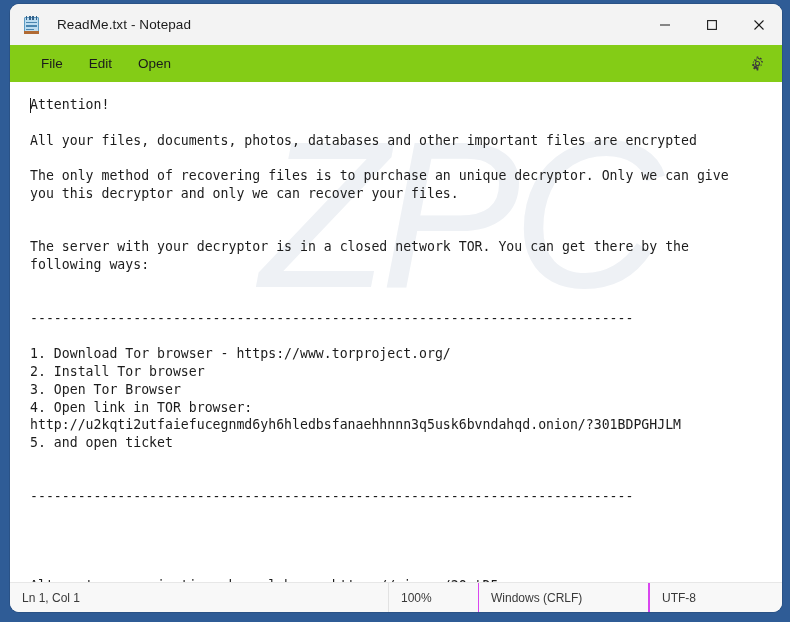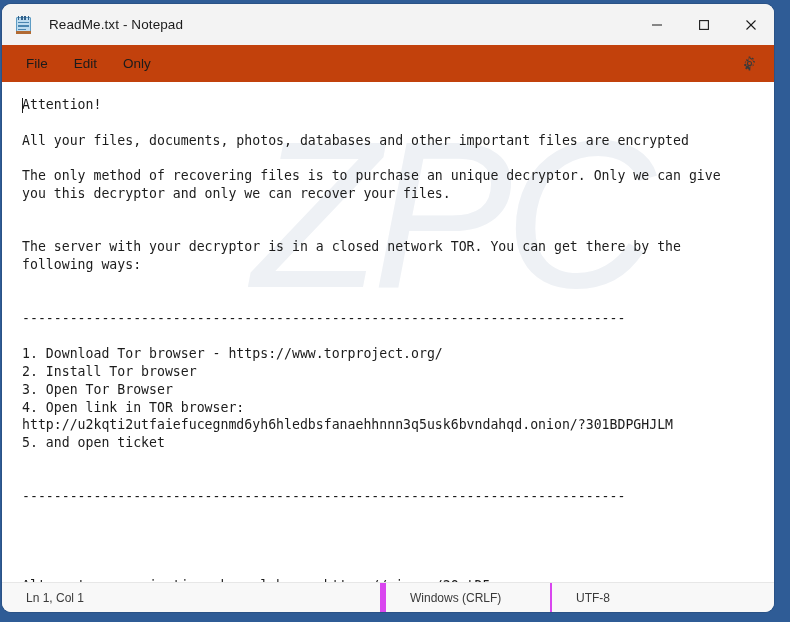--- a/index.html
+++ b/index.html
@@ -10,21 +10,21 @@
     width: 790px;
     height: 622px;
     overflow: hidden;
     background: #2f5c96;
     font-family: "Liberation Sans", sans-serif;
   }
 
   
   #window {
     position: absolute;
-    left: 2px;
+    left: 10px;
     top: 4px;
     width: 772px;
     height: 608px;
     background: #f3f3f3;
     border-radius: 9px 9px 9px 9px;
     box-shadow: 0 0 0 1px rgba(0,0,0,0.10);
     overflow: hidden;
     display: flex;
     flex-direction: column;
   }
@@ -106,24 +106,24 @@
     background: transparent;
     border: none;
     padding: 0;
   }
   .cap-btn svg { display: block; }
 
   
   #menubar {
     height: 37px;
     flex: 0 0 37px;
-    background: #c2410c;
-    display: flex;
-    align-items: center;
-    padding-left: 11px;
+    background: #84cc16;
+    display: flex;
+    align-items: center;
+    padding-left: 18px;
     box-sizing: border-box;
   }
   .menu-item {
     font-size: 13.5px;
     color: #1b1b1b;
     padding: 5px 13px;
     border-radius: 4px;
     white-space: nowrap;
   }
   #settings-btn {
@@ -203,27 +203,27 @@
     display: flex;
     align-items: center;
     font-size: 12px;
     color: #3a3a3a;
     box-sizing: border-box;
   }
   .sb-cell {
     display: flex;
     align-items: center;
     height: 100%;
-    padding-left: 24px;
+    padding-left: 12px;
     box-sizing: border-box;
     white-space: nowrap;
   }
   #sb-lncol { width: 378px; }
   #sb-zoom  { width: 90px;  border-left: 1px solid #e2e2e2; }
-  #sb-eol   { width: 170px; border-left: 6px solid #d946ef; }
+  #sb-eol   { width: 170px; border-left: 1px solid #d946ef; }
   #sb-enc   { width: 120px; border-left: 2px solid #d946ef; }
 </style>
 </head>
 <body>
 
 <div id="window">
 
   <div id="titlebar">
     <span class="app-icon">
       <span class="np-body"></span>
@@ -258,21 +258,21 @@
           <line x1="1.5" y1="1.5" x2="10.5" y2="10.5" stroke="#1b1b1b" stroke-width="1.1"></line>
           <line x1="10.5" y1="1.5" x2="1.5" y2="10.5" stroke="#1b1b1b" stroke-width="1.1"></line>
         </svg>
       </button>
     </div>
   </div>
 
   <div id="menubar">
     <div class="menu-item">File</div>
     <div class="menu-item">Edit</div>
-    <div class="menu-item">Only</div>
+    <div class="menu-item">Open</div>
     <div id="settings-btn">
       <svg width="17" height="17" viewBox="0 0 24 24">
         <path d="M12 8.4a3.6 3.6 0 1 0 0 7.2 3.6 3.6 0 0 0 0-7.2zm0 1.5a2.1 2.1 0 1 1 0 4.2 2.1 2.1 0 0 1 0-4.2z" fill="#3a3a3a"></path>
         <path d="M10.9 2.2h2.2l.35 2.07c.5.15.97.35 1.4.6l1.72-1.2 1.56 1.56-1.2 1.72c.25.43.45.9.6 1.4l2.07.35v2.2l-2.07.35c-.15.5-.35.97-.6 1.4l1.2 1.72-1.56 1.56-1.72-1.2c-.43.25-.9.45-1.4.6L13.1 21.8h-2.2l-.35-2.07c-.5-.15-.97-.35-1.4-.6l-1.72 1.2-1.56-1.56 1.2-1.72a6.6 6.6 0 0 1-.6-1.4L4.4 15.3v-2.2l2.07-.35c.15-.5.35-.97.6-1.4l-1.2-1.72 1.56-1.56 1.72 1.2c.43-.25.9-.45 1.4-.6zm.95 1.5-.3 1.78-.85.26c-.4.12-.78.28-1.13.48l-.78.44-1.48-1.03-.33.33 1.03 1.48-.44.78c-.2.35-.36.73-.48 1.13l-.26.85-1.78.3v.47l1.78.3.26.85c.12.4.28.78.48 1.13l.44.78-1.03 1.48.33.33 1.48-1.03.78.44c.35.2.73.36 1.13.48l.85.26.3 1.78h.47l.3-1.78.85-.26c.4-.12.78-.28 1.13-.48l.78-.44 1.48 1.03.33-.33-1.03-1.48.44-.78c.2-.35.36-.73.48-1.13l.26-.85 1.78-.3v-.47l-1.78-.3-.26-.85a5.1 5.1 0 0 0-.48-1.13l-.44-.78 1.03-1.48-.33-.33-1.48 1.03-.78-.44a5.1 5.1 0 0 0-1.13-.48l-.85-.26-.3-1.78z" fill="#3a3a3a"></path>
       </svg>
     </div>
   </div>
 
   <div id="editor-wrap">
     <div id="watermark">
@@ -304,17 +304,18 @@
 ----------------------------------------------------------------------------
 
 
 
 
 Alternate communication channel here: https://yip.su/2QstD5</div>
   </div>
 
   <div id="statusbar">
     <div class="sb-cell" id="sb-lncol">Ln 1, Col 1</div>
+    <div class="sb-cell" id="sb-zoom">100%</div>
     <div class="sb-cell" id="sb-eol">Windows (CRLF)</div>
     <div class="sb-cell" id="sb-enc">UTF-8</div>
   </div>
 
 </div>
 
 </body></html>

